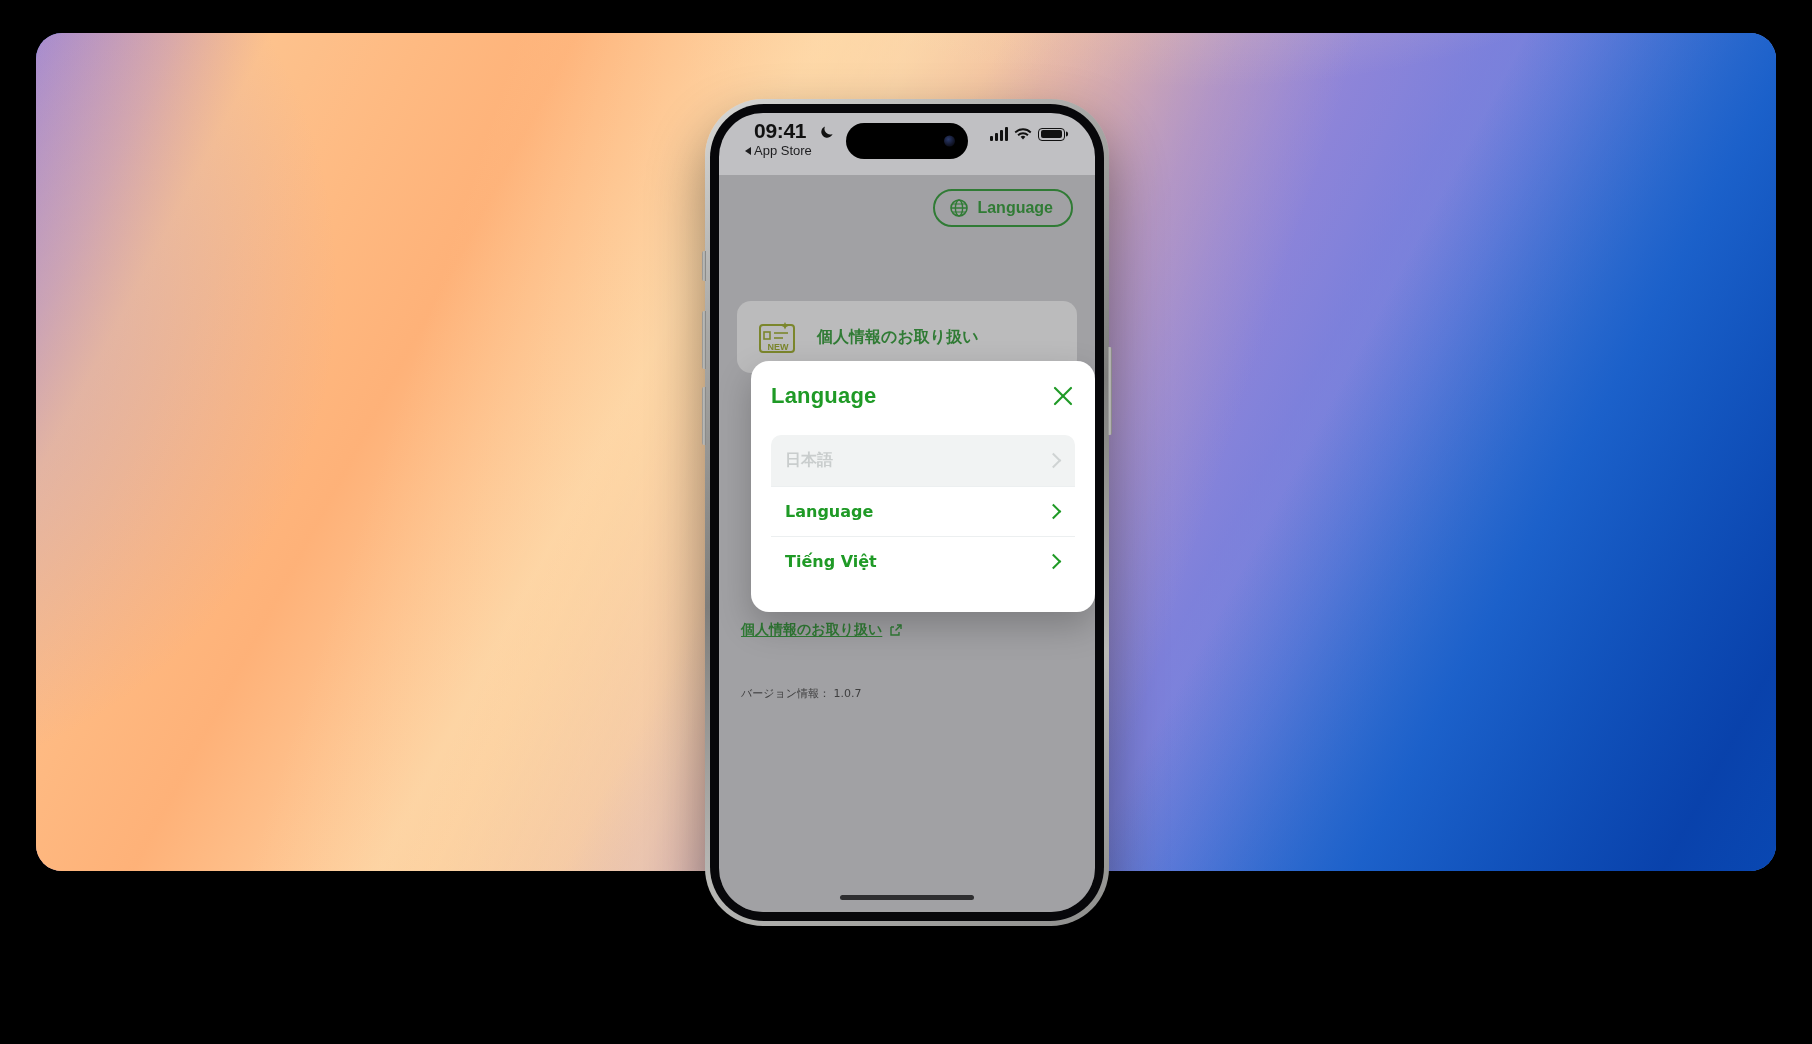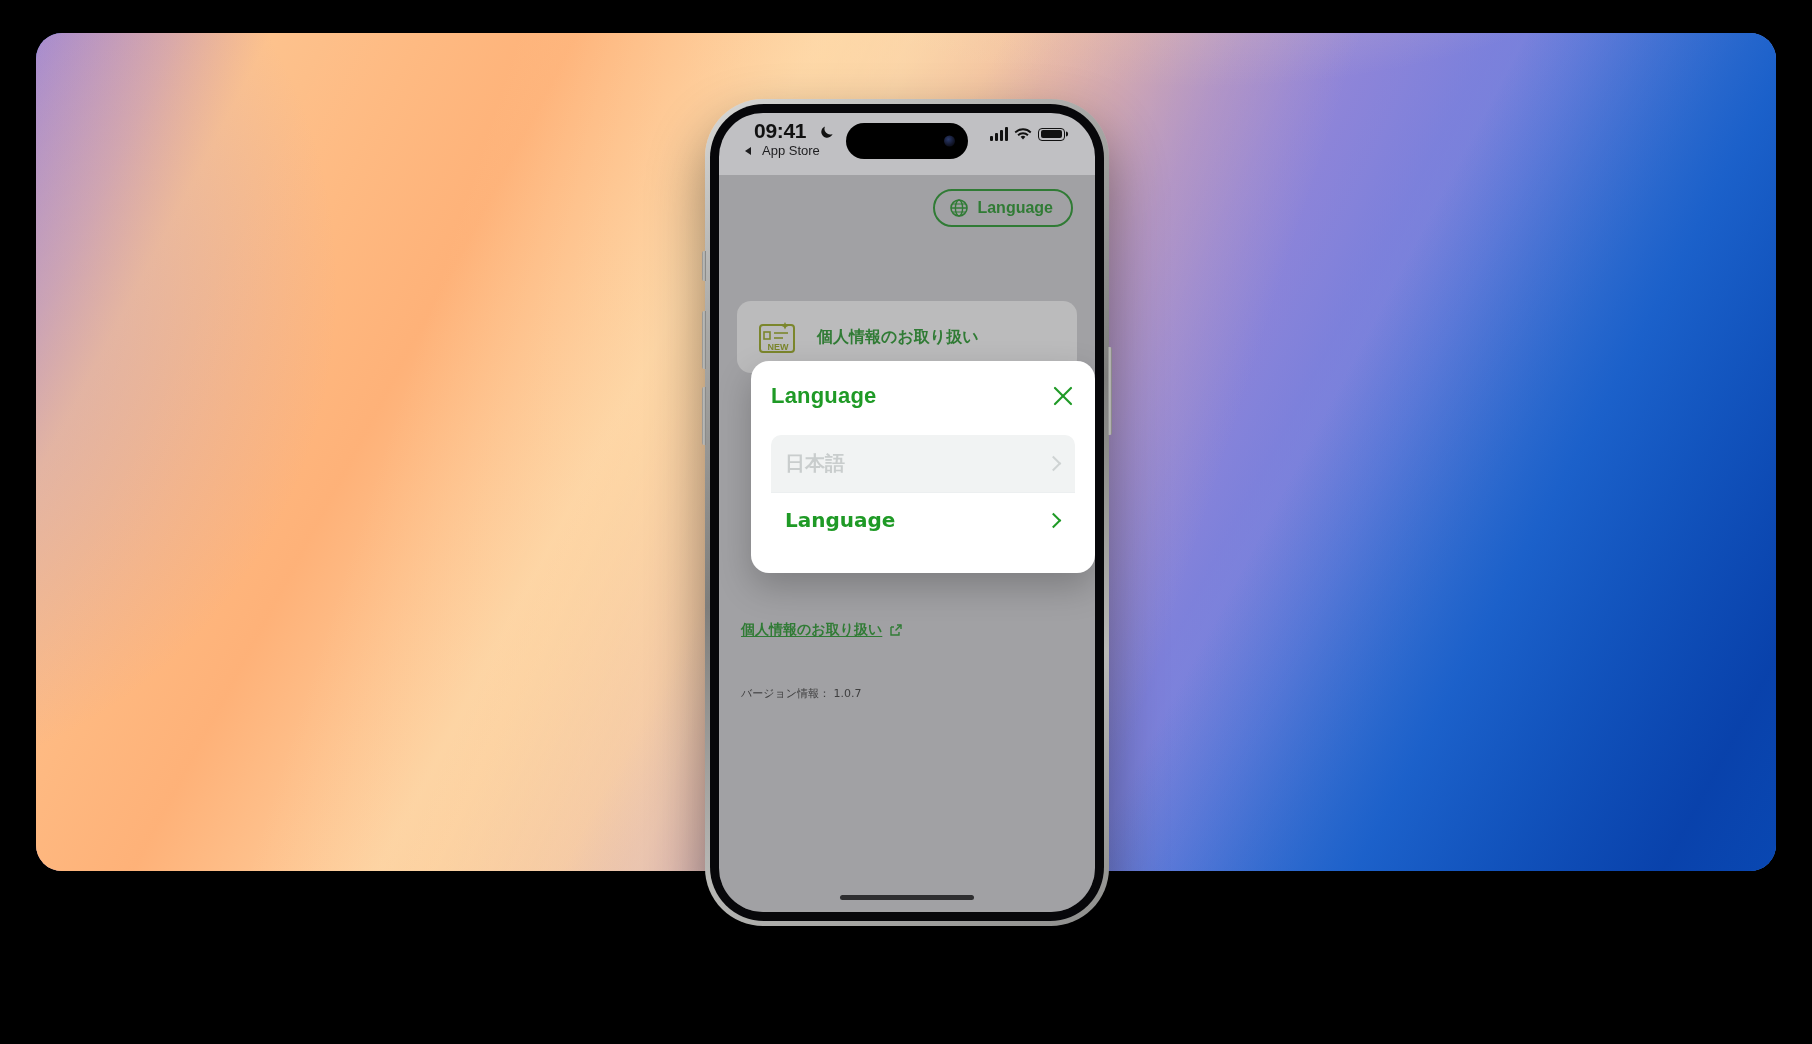--- a/index.html
+++ b/index.html
@@ -138,21 +138,21 @@
     color: #111;
   }
   #status-time {
     position: absolute; left: 35px; top: 6px;
     font-size: 21px; font-weight: bold; letter-spacing: -0.3px;
   }
   #moon-icon { position: absolute; left: 101px; top: 11px; width: 15px; height: 15px; }
   #status-backlink {
     position: absolute; left: 26px; top: 30px;
     font-size: 13px; font-weight: 500; color: #1d1d1f;
-    display: flex; align-items: center; gap: 11px;
+    display: flex; align-items: center; gap: 3px;
   }
   #status-backlink .tri {
     width: 0; height: 0;
     border-top: 4px solid transparent;
     border-bottom: 4px solid transparent;
     border-right: 6px solid #1d1d1f;
   }
   #dynamic-island {
     position: absolute; left: 50%; top: 10px; transform: translateX(-50%);
     width: 122px; height: 36px; border-radius: 18px; background: #000;
@@ -255,21 +255,21 @@
   .lang-row {
     display: flex; align-items: center; justify-content: space-between;
     padding: 15px 16px 15px 14px;
     background: #ffffff;
     cursor: pointer;
     border-bottom: 1px solid #eceff0;
   }
   .lang-row:last-child { border-bottom: none; }
   .lang-row.disabled { background: #f1f3f3; cursor: default; }
   .lang-label {
-    font-size: 20px; font-weight: bold; color: #1f9a26;
+    font-size: 16px; font-weight: bold; color: #1f9a26;
     font-family: "DejaVu Sans", sans-serif;
   }
   .lang-row.disabled .lang-label { color: #c9cdcd; }
   .chev { width: 11px; height: 11px; border-right: 2.4px solid #1f9a26;
           border-top: 2.4px solid #1f9a26; transform: rotate(45deg); }
   .lang-row.disabled .chev { border-color: #cfd3d3; }
 </style>
 </head>
 <body>
 
@@ -386,18 +386,22 @@
 
         <div id="language-list">
           <div class="lang-row disabled">
             <span class="lang-label">日本語</span>
             <span class="chev"></span>
           </div>
           <div class="lang-row">
             <span class="lang-label">Language</span>
             <span class="chev"></span>
           </div>
+          <div class="lang-row">
+            <span class="lang-label">Tiếng Việt</span>
+            <span class="chev"></span>
+          </div>
         </div>
       </div>
 
     </div>
   </div>
 </div>
 
 </body></html>

